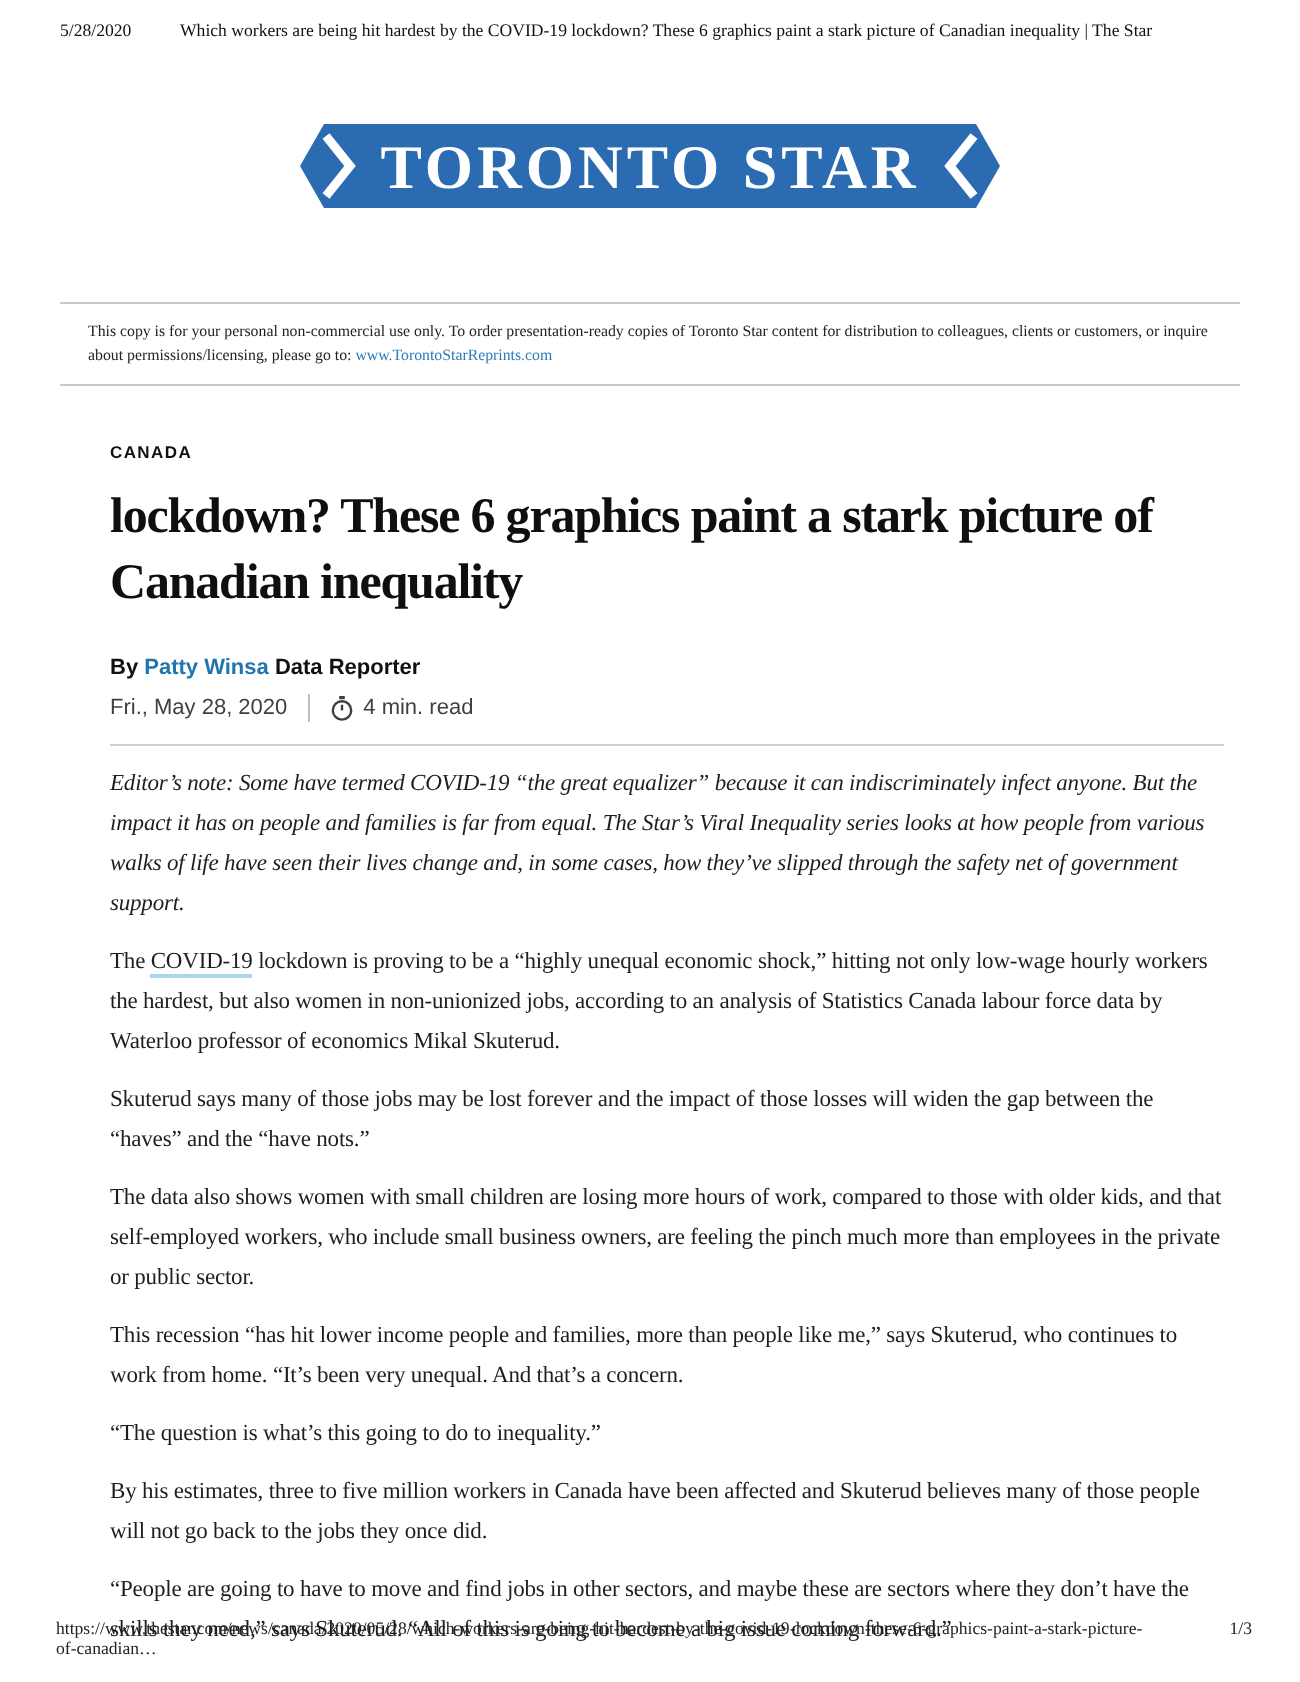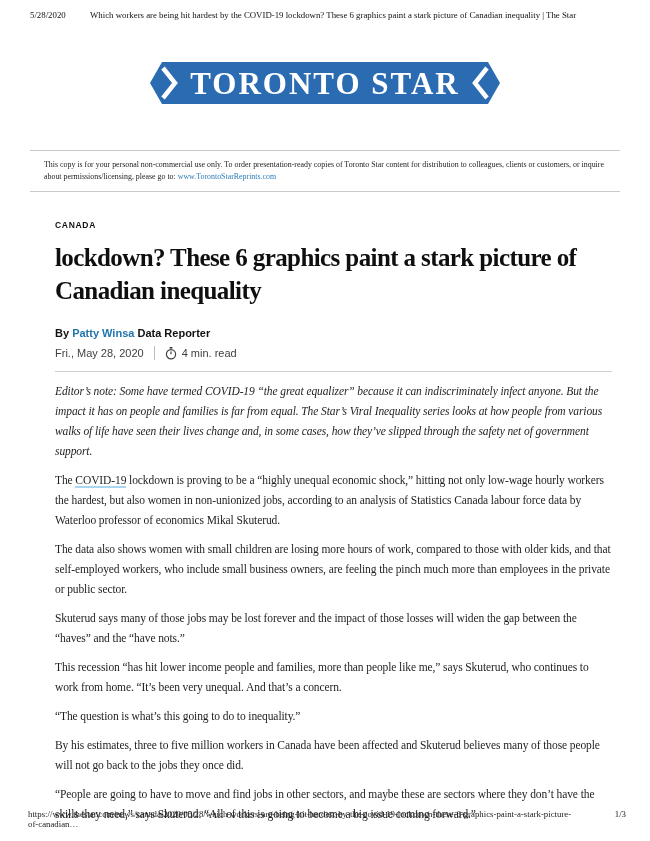--- a/index.html
+++ b/index.html
@@ -164,22 +164,22 @@
     <span>4 min. read</span>
   </div>
 
   <hr class="byline-rule">
 
   <div class="body-copy">
     <p class="editors-note">Editor’s note: Some have termed COVID-19 “the great equalizer” because it can indiscriminately infect anyone. But the impact it has on people and families is far from equal. The Star’s Viral Inequality series looks at how people from various walks of life have seen their lives change and, in some cases, how they’ve slipped through the safety net of government support.</p>
 
     <p><span>The </span><a href="#" class="covid-link">COVID-19</a><span> lockdown is proving to be a “highly unequal economic shock,” hitting not only low-wage hourly workers the hardest, but also women in non-unionized jobs, according to an analysis of Statistics Canada labour force data by Waterloo professor of economics Mikal Skuterud.</span></p>
 
+    <p>Skuterud says many of those jobs may be lost forever and the impact of those losses will widen the gap between the “haves” and the “have nots.”</p>
     <p>The data also shows women with small children are losing more hours of work, compared to those with older kids, and that self-employed workers, who include small business owners, are feeling the pinch much more than employees in the private or public sector.</p>
-    <p>Skuterud says many of those jobs may be lost forever and the impact of those losses will widen the gap between the “haves” and the “have nots.”</p>
     <p>This recession “has hit lower income people and families, more than people like me,” says Skuterud, who continues to work from home. “It’s been very unequal. And that’s a concern.</p>
     <p>“The question is what’s this going to do to inequality.”</p>
     <p>By his estimates, three to five million workers in Canada have been affected and Skuterud believes many of those people will not go back to the jobs they once did.</p>
     <p>“People are going to have to move and find jobs in other sectors, and maybe these are sectors where they don’t have the skills they need,” says Skuterud. “All of this is going to become a big issue coming forward.”</p>
 
   </div>
 </div>
 
 <div class="print-footer">
   <span>https://www.thestar.com/news/canada/2020/05/28/which-workers-are-being-hit-hardest-by-the-covid-19-lockdown-these-6-graphics-paint-a-stark-picture-of-canadian…</span>

